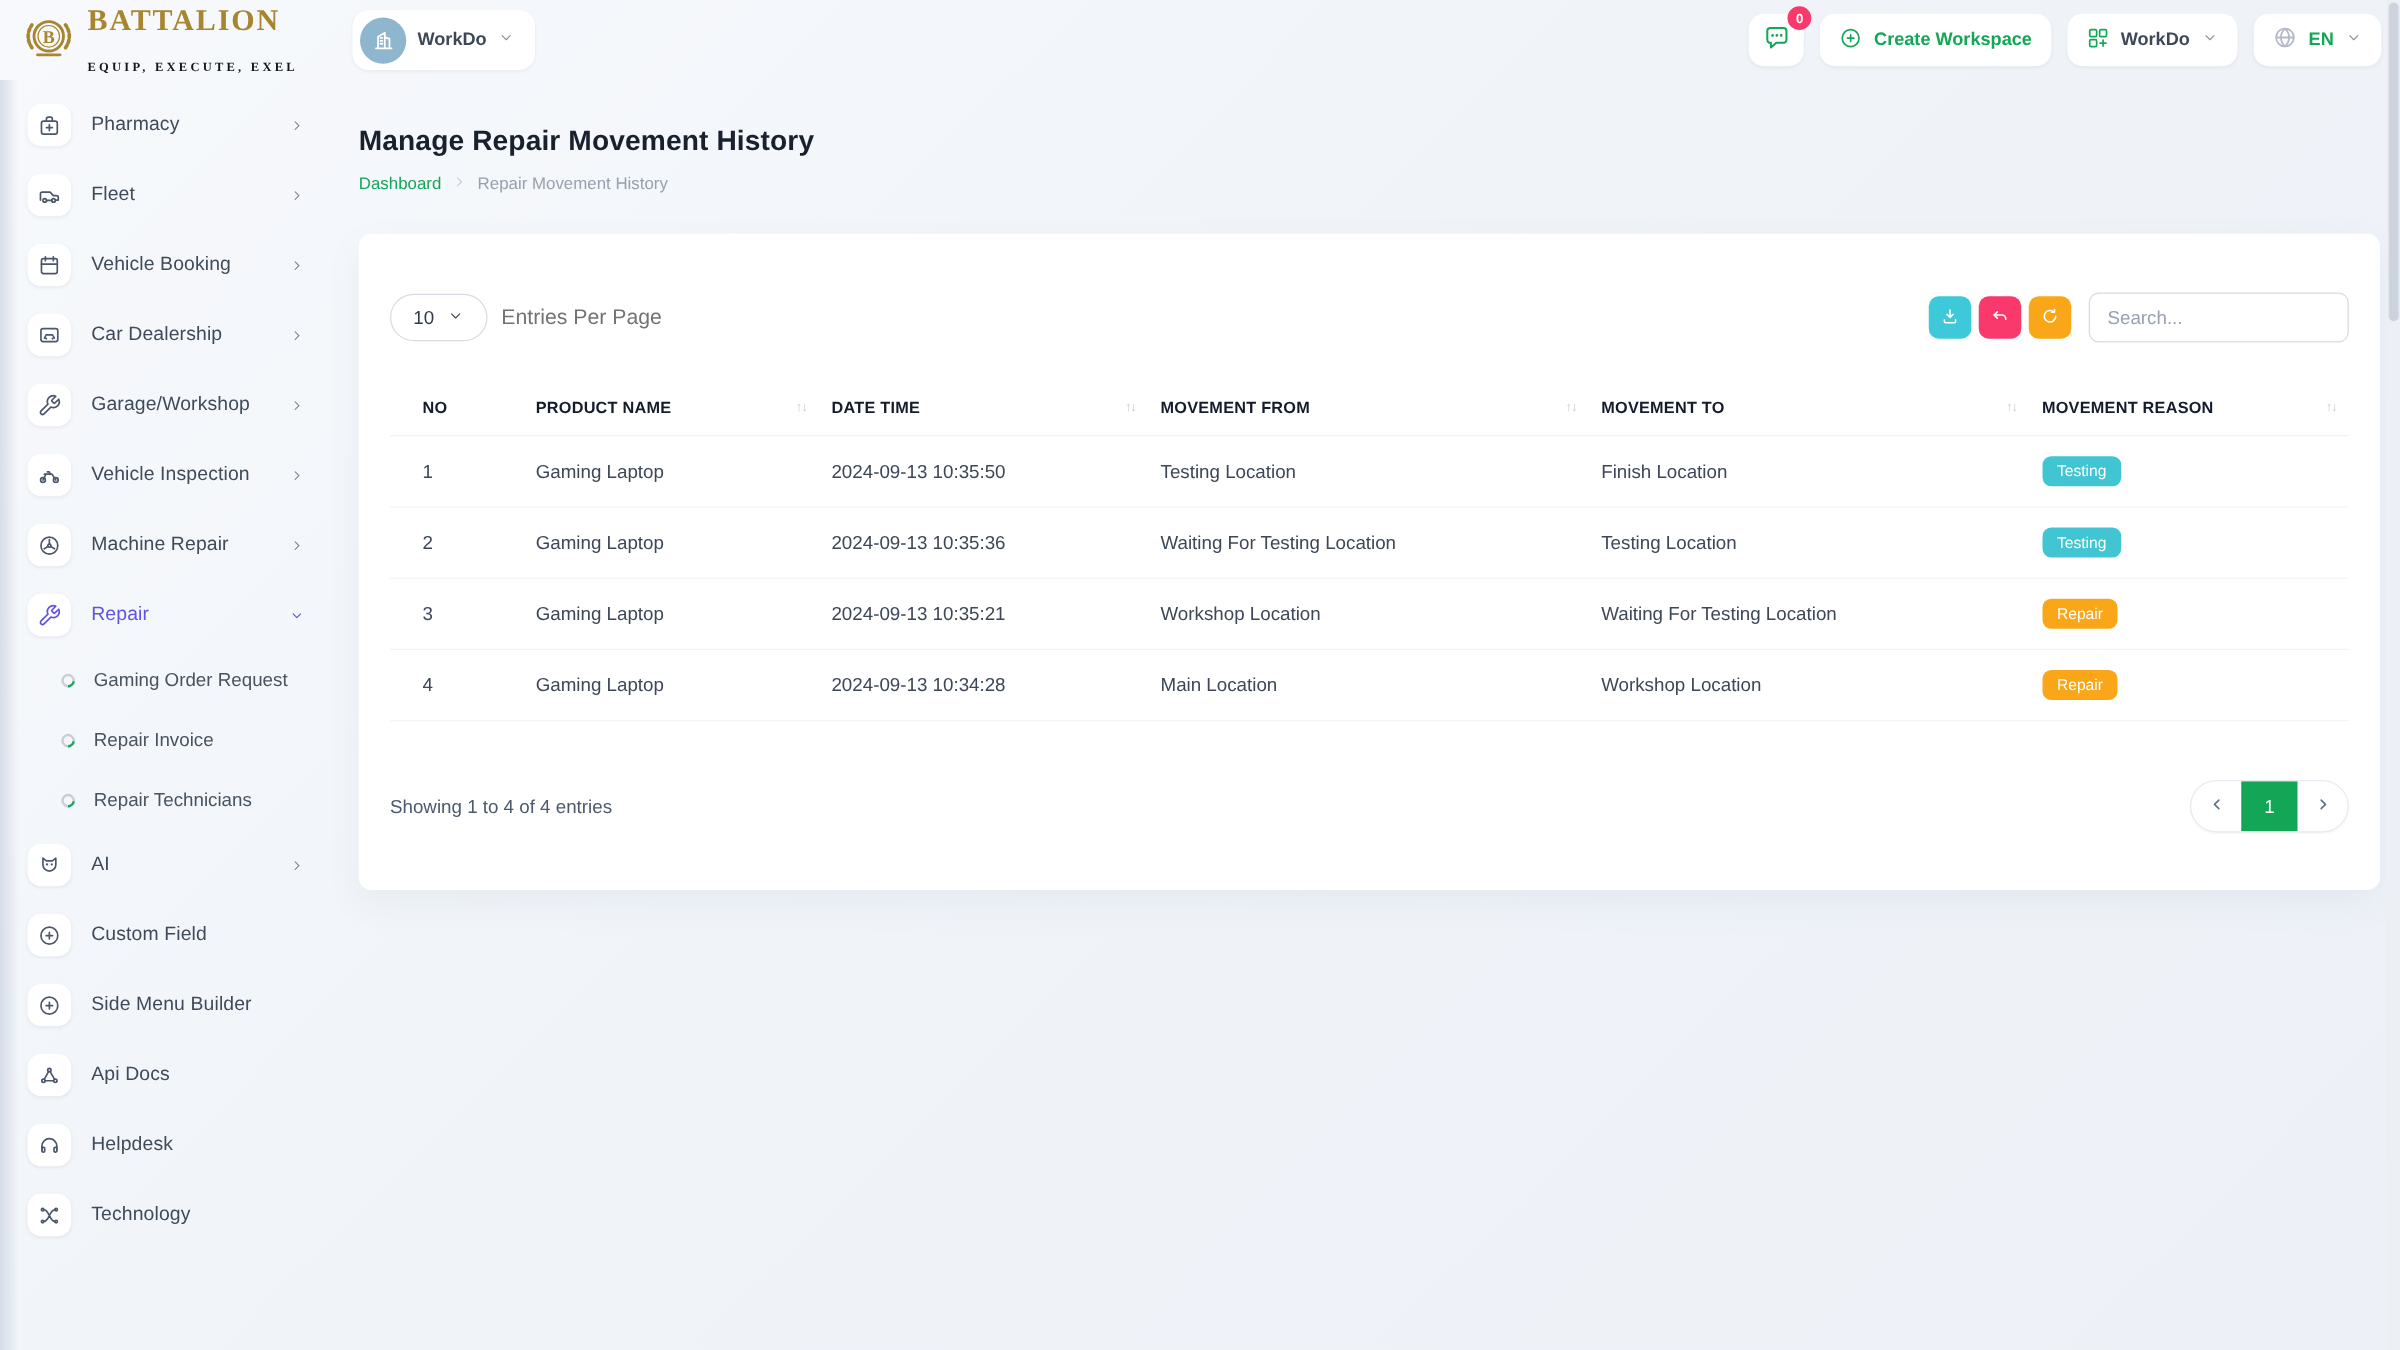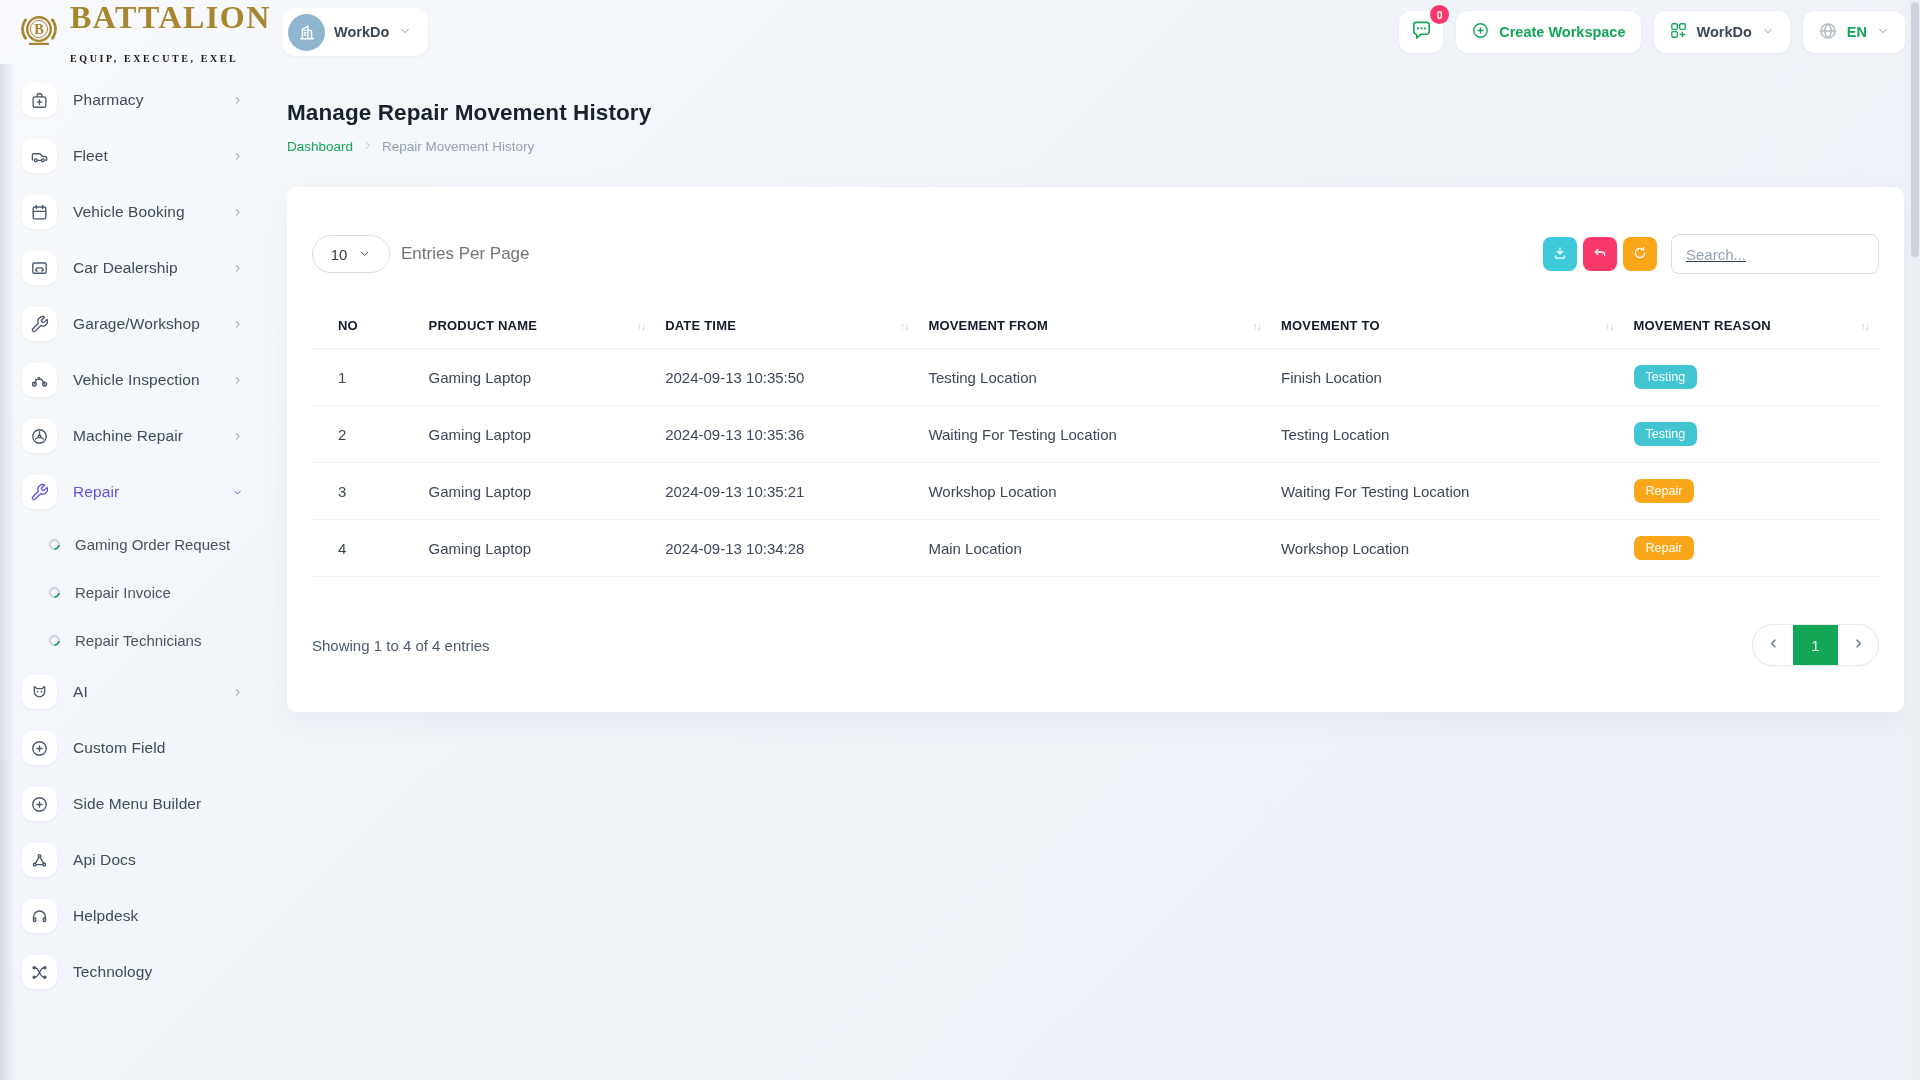--- a/index.html
+++ b/index.html
@@ -9,21 +9,21 @@
     background: linear-gradient(135deg,#f7f9fc 0%, #f0f4f9 45%, #edf1f7 100%);
     color:#1b2533;
   }
   svg { fill:none; stroke:currentColor; stroke-width:1.7; stroke-linecap:round; stroke-linejoin:round; }
 
   
   .topbar { height:64px; display:flex; align-items:center; padding:0 15px 0 16px; gap:14px; }
   .brand { display:flex; align-items:center; gap:8px; width:252px; cursor:pointer; }
   .emblem svg { width:46px; height:46px; stroke:none; }
   .brand-text { display:flex; flex-direction:column; }
-  .brand-name { font-family:"Liberation Serif", serif; font-weight:bold; font-size:32px; letter-spacing:1.5px; color:var(--gold); line-height:1; }
+  .brand-name { font-family:"Liberation Serif", serif; font-weight:bold; font-size:24px; letter-spacing:1.5px; color:var(--gold); line-height:1; }
   .brand-tagline { font-family:"Liberation Serif", serif; font-weight:bold; font-size:10px; letter-spacing:2.6px; color:#161616; margin-top:20px; }
 
   .pill { background:#fff; border:none; border-radius:12px; height:42px; display:flex; align-items:center; gap:9px;
           padding:0 15px; font-size:14.5px; font-weight:bold; color:#3d4856; cursor:pointer;
           box-shadow:0 1px 3px rgba(16,24,40,.05); font-family:inherit; }
   .ws-pill { height:48px; padding:0 16px 0 6px; border-radius:13px; }
   .ws-avatar { width:37px; height:37px; border-radius:50%; background:#8fb6cf; display:grid; place-items:center; color:#fff; }
   .ws-avatar svg { width:20px; height:20px; }
   .chev { color:#8a94a6; } .chev svg { width:14px; height:14px; }
 
@@ -74,21 +74,21 @@
                 display:flex; align-items:center; justify-content:center; gap:11px; font-size:15px; color:#333c4c; cursor:pointer; }
   .select-box .chev svg { width:13px; height:13px; } .select-box .chev { color:#3d4856; }
   .controls-label { margin-left:11px; font-size:17px; font-weight:400; color:#737373; }
   .controls-right { margin-left:auto; display:flex; align-items:center; gap:6px; }
   .tool-btn { width:34px; height:34px; border:none; border-radius:8px; color:#fff; display:grid; place-items:center; cursor:pointer; }
   .tool-btn svg { width:16px; height:16px; stroke-width:1.9; }
   .tool-download { background:var(--teal); }
   .tool-undo { background:var(--pink); }
   .tool-refresh { background:var(--orange); }
   .search-input { width:208px; height:40px; margin-left:8px; border:1px solid #d6dbe4; border-radius:8px;
-                  padding:0 14px; font-size:15px; color:#333c4c; font-family:inherit; outline:none; background:#fff;text-decoration:underline; }
+                  padding:0 14px; font-size:15px; color:#333c4c; font-family:inherit; outline:none; background:#fff; }
   .search-input::placeholder { color:#97a1b2; }
 
   .data-table { width:100%; border-collapse:collapse; margin-top:34px; }
   .data-table th { text-align:left; padding:10px 10px 15px; font-size:13px; font-weight:bold; color:#141c2c;
                    letter-spacing:.2px; border-bottom:1px solid #eef1f5; }
   .th-inner { display:flex; align-items:center; justify-content:space-between; gap:6px; }
   .sort-glyph { color:#c6ccd6; font-size:10.5px; font-weight:normal; letter-spacing:-1px; }
   .data-table td { padding:16px 10px; font-size:15px; color:#3d4757; border-bottom:1px solid #f2f4f8; }
   .data-table th:nth-child(1), .data-table td:nth-child(1) { width:6.8%; padding-left:26px; }
   .data-table th:nth-child(2), .data-table td:nth-child(2) { width:15.1%; }

